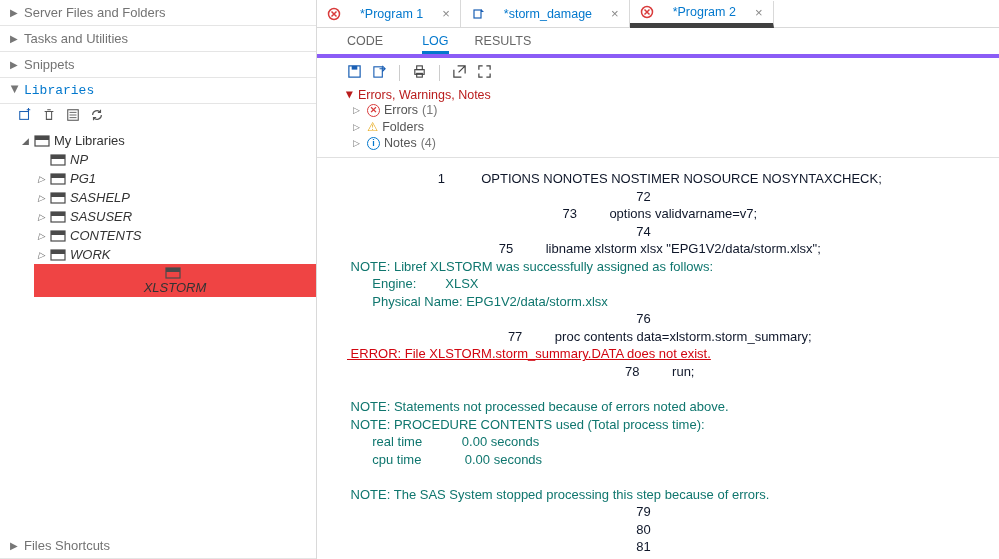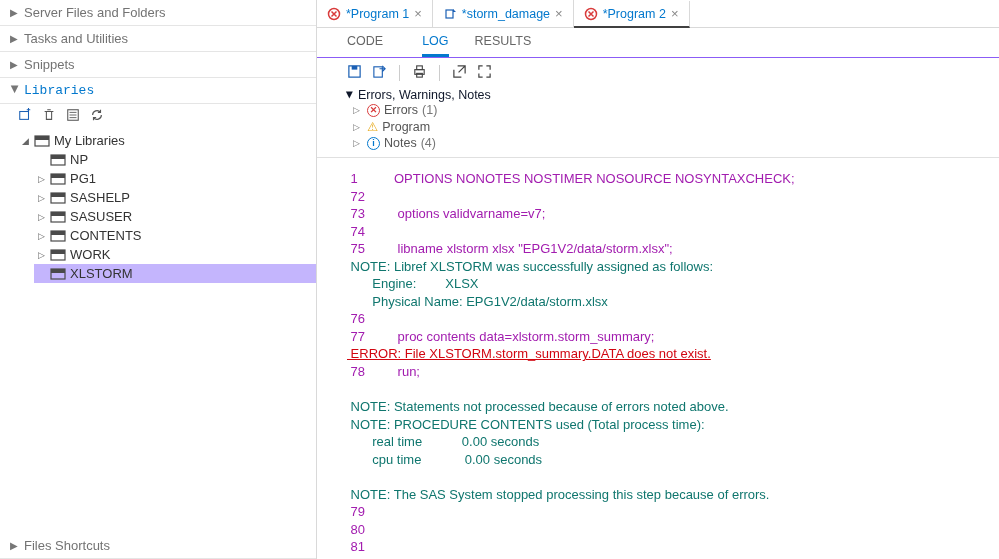--- a/index.html
+++ b/index.html
@@ -10,48 +10,48 @@
   .accordion-item.open .caret { transform: rotate(90deg); display:inline-block;}
   .accordion-label { color: #737373; }
   .accordion-item.active .accordion-label { color: #0378cd; font-family: Liberation Mono, monospace; }
   .lib-toolbar { display: flex; gap: 10px; padding: 4px 18px; align-items:center; }
   .lib-toolbar svg { width: 14px; height: 14px; }
   .tree { padding: 2px 0 6px 18px; }
   .tree-row { display: flex; align-items: center; padding: 2px 4px; cursor: pointer; }
   .tree-row .caret { width: 10px; font-size: 9px; color: #666; margin-right: 2px; }
   .tree-row .spacer { width: 12px; }
   .tree-row .ticon { width: 16px; height: 14px; margin-right: 4px; display:flex; align-items:center; justify-content:center;}
-  .tree-row.selected { background: #c4b5fd; }
-  .subtree { padding-left: 16px; }
+  .tree-row.selected { background: #ef4444; flex-direction: column; }
+  .subtree { padding-left: 16px; font-style: italic; }
   .footer-item { margin-top: auto; }
   
   .main { flex: 1; display: flex; flex-direction: column; min-width:0;}
   .tabbar { display: flex; border-bottom: 1px solid #d9d9d9; height: 28px; align-items: stretch; }
-  .tab { display: flex; align-items: center; gap: 5px; padding: 0 10px; border-right: 1px solid #d9d9d9; font-size: 12.5px; color: #0378cd; cursor: pointer; text-align: center; }
+  .tab { display: flex; align-items: center; gap: 19px; padding: 0 10px; border-right: 1px solid #d9d9d9; font-size: 12.5px; color: #0378cd; cursor: pointer; text-align: center; }
   .tab .close { color: #888; font-size: 13px; }
-  .tab.active { background: #fff; border-bottom: 2px solid #404040; position:relative; top:1px;}
+  .tab.active { background: #fff; border-bottom: 5px solid #404040; position:relative; top:1px;}
   .tab .ticon { width:14px; height:14px; display:flex; align-items:center; justify-content:center;}
-  .subtabs { display: flex; gap: 26px; padding: 6px 30px 0 30px; border-bottom: 1px solid #8b5cf6; height: 30px; font-size: 12.5px; }
+  .subtabs { display: flex; gap: 26px; padding: 6px 30px 0 30px; border-bottom: 4px solid #8b5cf6; height: 30px; font-size: 12.5px; }
   .subtab { color: #666; padding-bottom: 6px; cursor: pointer; }
   .subtab.active { color: #0378cd; border-bottom: 3px solid #0378cd; margin-left: 13px; }
   .log-toolbar { display: flex; gap: 10px; padding: 6px 30px; align-items:center; }
   .log-toolbar .sep { width:1px; height:16px; background:#ccc; margin: 0 2px;}
   .log-toolbar svg { width:15px; height:15px; }
   .messages { padding: 0 30px 6px 30px; font-size: 12.5px; }
-  .msg-header { color: #0f172a; display:flex; align-items:center; gap:4px; cursor:pointer;}
+  .msg-header { color: #b91c1c; display:flex; align-items:center; gap:4px; cursor:pointer;}
   .msg-header .caret { font-size:9px; transform: rotate(90deg); display:inline-block;}
   .msg-row { display:flex; align-items:center; gap:4px; padding: 1px 0 1px 6px; color:#555; cursor:pointer;}
   .msg-row .caret { font-size:9px; color:#777; width:10px;}
   .msg-row .count { color:#777;}
   .badge { width:13px; height:13px; border-radius:50%; display:inline-flex; align-items:center; justify-content:center; font-size:9px; font-weight:bold;}
   .badge-err { border:1.5px solid #d93b3b; color:#d93b3b;}
   .badge-warn { color:#e6a817; }
   .badge-info { border:1.5px solid #0378cd; color:#0378cd;}
   .log-area { flex:1; overflow:auto; border-top:1px solid #e0e0e0; padding: 12px 30px; font-family: "Courier New", monospace; font-size: 13px; line-height: 1.35; white-space: pre; color:#000;}
-  .log-area .ln { color:#a21caf;}
+  .log-area .ln { color:#0f172a;text-align:center;}
   .log-area .note { color:#0f766e;}
   .log-area .err { color:#d10610;text-decoration:underline;}
 </style>
 </head>
 <body>
 
 <div class="sidebar">
   <div class="accordion-item">
     <span class="caret">▶</span>
     <span class="accordion-label">Server Files and Folders</span>
@@ -250,21 +250,21 @@
     </div>
     <div class="msg-row">
       <span class="caret">▷</span>
       <span class="badge badge-err">✕</span>
       <span>Errors</span>
       <span class="count">(1)</span>
     </div>
     <div class="msg-row">
       <span class="caret">▷</span>
       <span class="badge-warn">⚠</span>
-      <span>Program</span>
+      <span>Folders</span>
     </div>
     <div class="msg-row">
       <span class="caret">▷</span>
       <span class="badge badge-info">i</span>
       <span>Notes</span>
       <span class="count">(4)</span>
     </div>
   </div>
 
   <div class="log-area" id="log-area"><div class="ln"> 1          OPTIONS NONOTES NOSTIMER NOSOURCE NOSYNTAXCHECK;</div><div class="ln"> 72         </div><div class="ln"> 73         options validvarname=v7;</div><div class="ln"> 74         </div><div class="ln"> 75         libname xlstorm xlsx "EPG1V2/data/storm.xlsx";</div><div class="note"> NOTE: Libref XLSTORM was successfully assigned as follows:</div><div class="note">       Engine:        XLSX</div><div class="note">       Physical Name: EPG1V2/data/storm.xlsx</div><div class="ln"> 76         </div><div class="ln"> 77         proc contents data=xlstorm.storm_summary;</div><div class="err"> ERROR: File XLSTORM.storm_summary.DATA does not exist.</div><div class="ln"> 78         run;</div><div class="ln"> </div><div class="note"> NOTE: Statements not processed because of errors noted above.</div><div class="note"> NOTE: PROCEDURE CONTENTS used (Total process time):</div><div class="note">       real time           0.00 seconds</div><div class="note">       cpu time            0.00 seconds</div><div class="note">       </div><div class="note"> NOTE: The SAS System stopped processing this step because of errors.</div><div class="ln"> 79         </div><div class="ln"> 80         </div><div class="ln"> 81         </div><div class="ln"> 82         </div></div>

